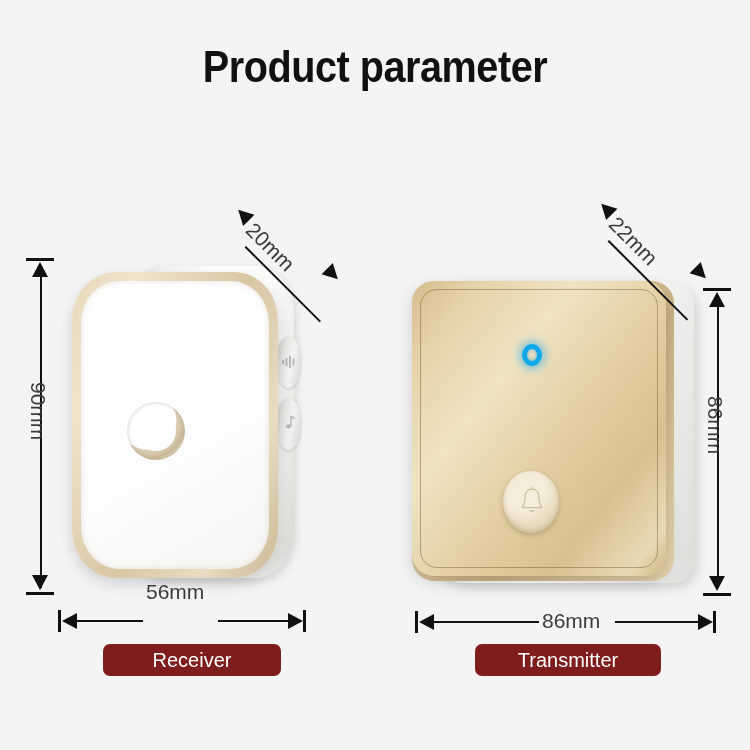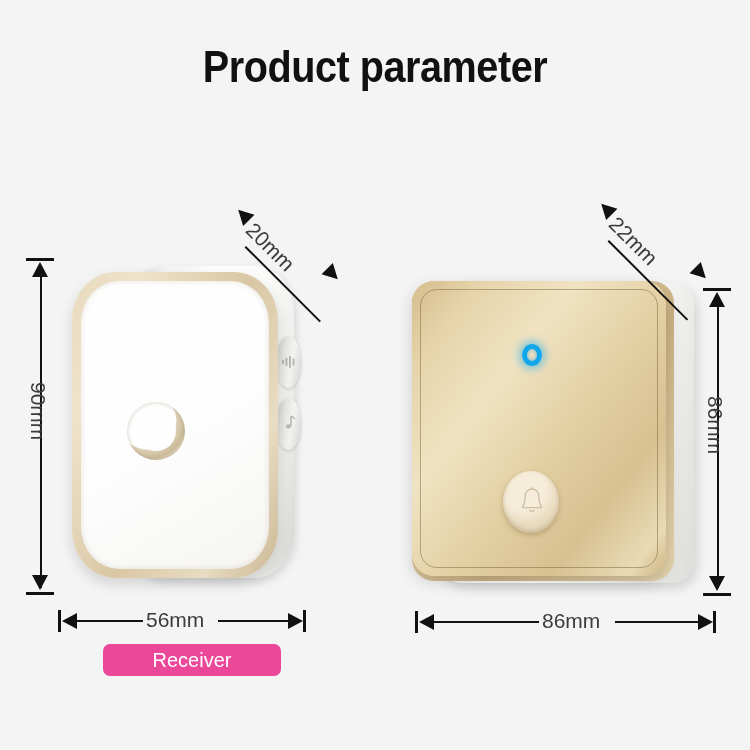--- a/index.html
+++ b/index.html
@@ -237,21 +237,21 @@
   }
   .tx-button svg { position: absolute; left: 16px; top: 15px; opacity: 0.45; }
 
   
   .pill {
     position: absolute;
     height: 32px;
     line-height: 32px;
     text-align: center;
     border-radius: 7px;
-    background: #ec4899;
+    background: #7f1d1d;
     color: #ffffff;
     font-size: 20px;
     font-family: "Liberation Sans", sans-serif;
     cursor: pointer;
   }
   .pill-receiver    { left: 103px; top: 644px; width: 178px; }
   .pill-transmitter { left: 475px; top: 644px; width: 186px; }
 
   
   .rot-cw  { transform: rotate(90deg); transform-origin: 0 0; }
@@ -324,21 +324,21 @@
                                          transform: rotate(45deg);"></div>
     <div class="arrow arrow-right" style="left:325px; top:266px;
                                           transform: rotate(45deg);"></div>
     <div class="dim-text rot-diag" style="left:258px; top:218px;">20mm</div>
   </div>
 
   <div>
     <div class="cap-v" style="left:58px; top:610px; height:22px;"></div>
     <div class="arrow arrow-left" style="left:62px; top:613px;"></div>
     <div class="line-h" style="left:77px; top:620px; width:66px;"></div>
-    <div class="dim-text" style="left:146px; top:608px;">56mm</div>
+    <div class="dim-text" style="left:146px; top:580px;">56mm</div>
     <div class="line-h" style="left:218px; top:620px; width:70px;"></div>
     <div class="arrow arrow-right" style="left:288px; top:613px;"></div>
     <div class="cap-v" style="left:303px; top:610px; height:22px;"></div>
   </div>
 
   <div>
     <div class="line-h" style="left:609px; top:240px; width:112px;
                                transform: rotate(45deg); transform-origin: 0 0;"></div>
     <div class="arrow arrow-left" style="left:599px; top:201px;
                                          transform: rotate(45deg);"></div>
@@ -360,14 +360,15 @@
     <div class="cap-v" style="left:415px; top:611px; height:22px;"></div>
     <div class="arrow arrow-left" style="left:419px; top:614px;"></div>
     <div class="line-h" style="left:434px; top:621px; width:105px;"></div>
     <div class="dim-text" style="left:542px; top:609px;">86mm</div>
     <div class="line-h" style="left:615px; top:621px; width:83px;"></div>
     <div class="arrow arrow-right" style="left:698px; top:614px;"></div>
     <div class="cap-v" style="left:713px; top:611px; height:22px;"></div>
   </div>
 
   <div class="pill pill-receiver">Receiver</div>
+  <div class="pill pill-transmitter">Transmitter</div>
 
 </div>
 
 </body></html>

